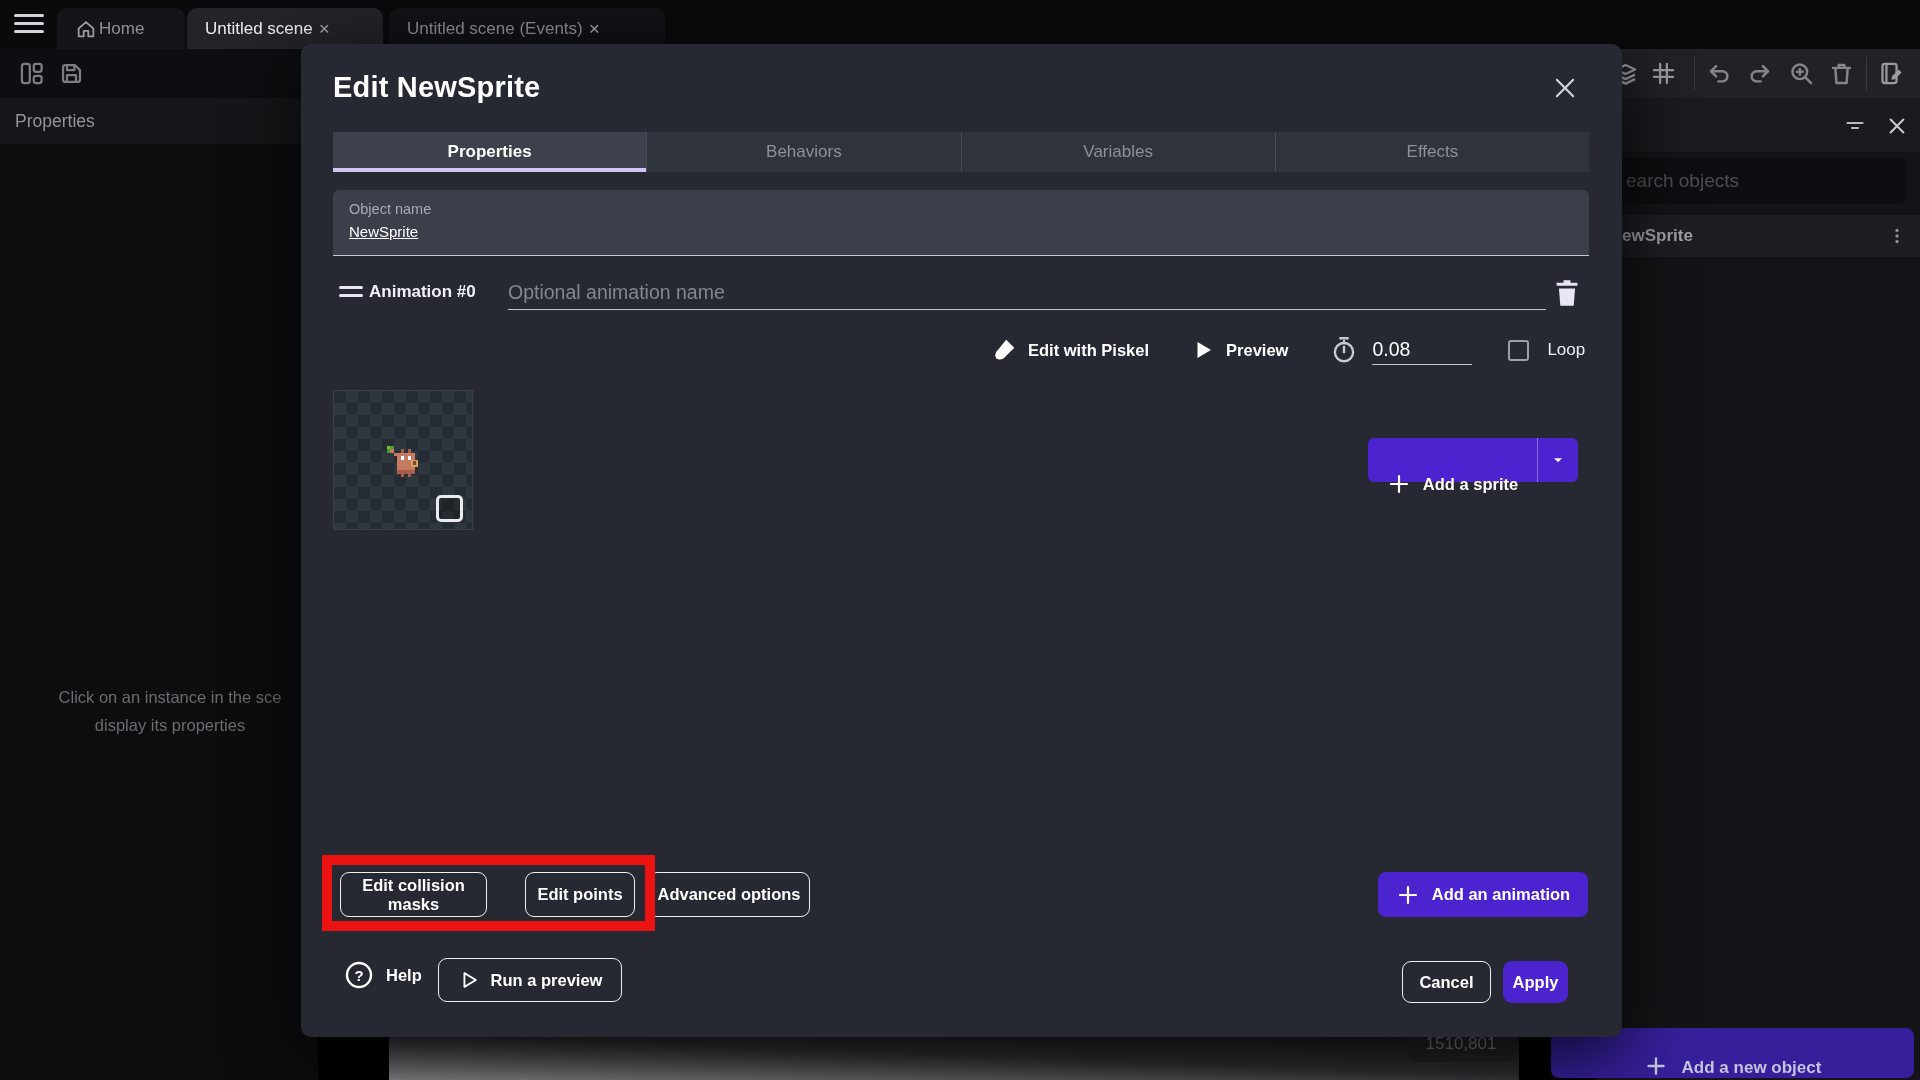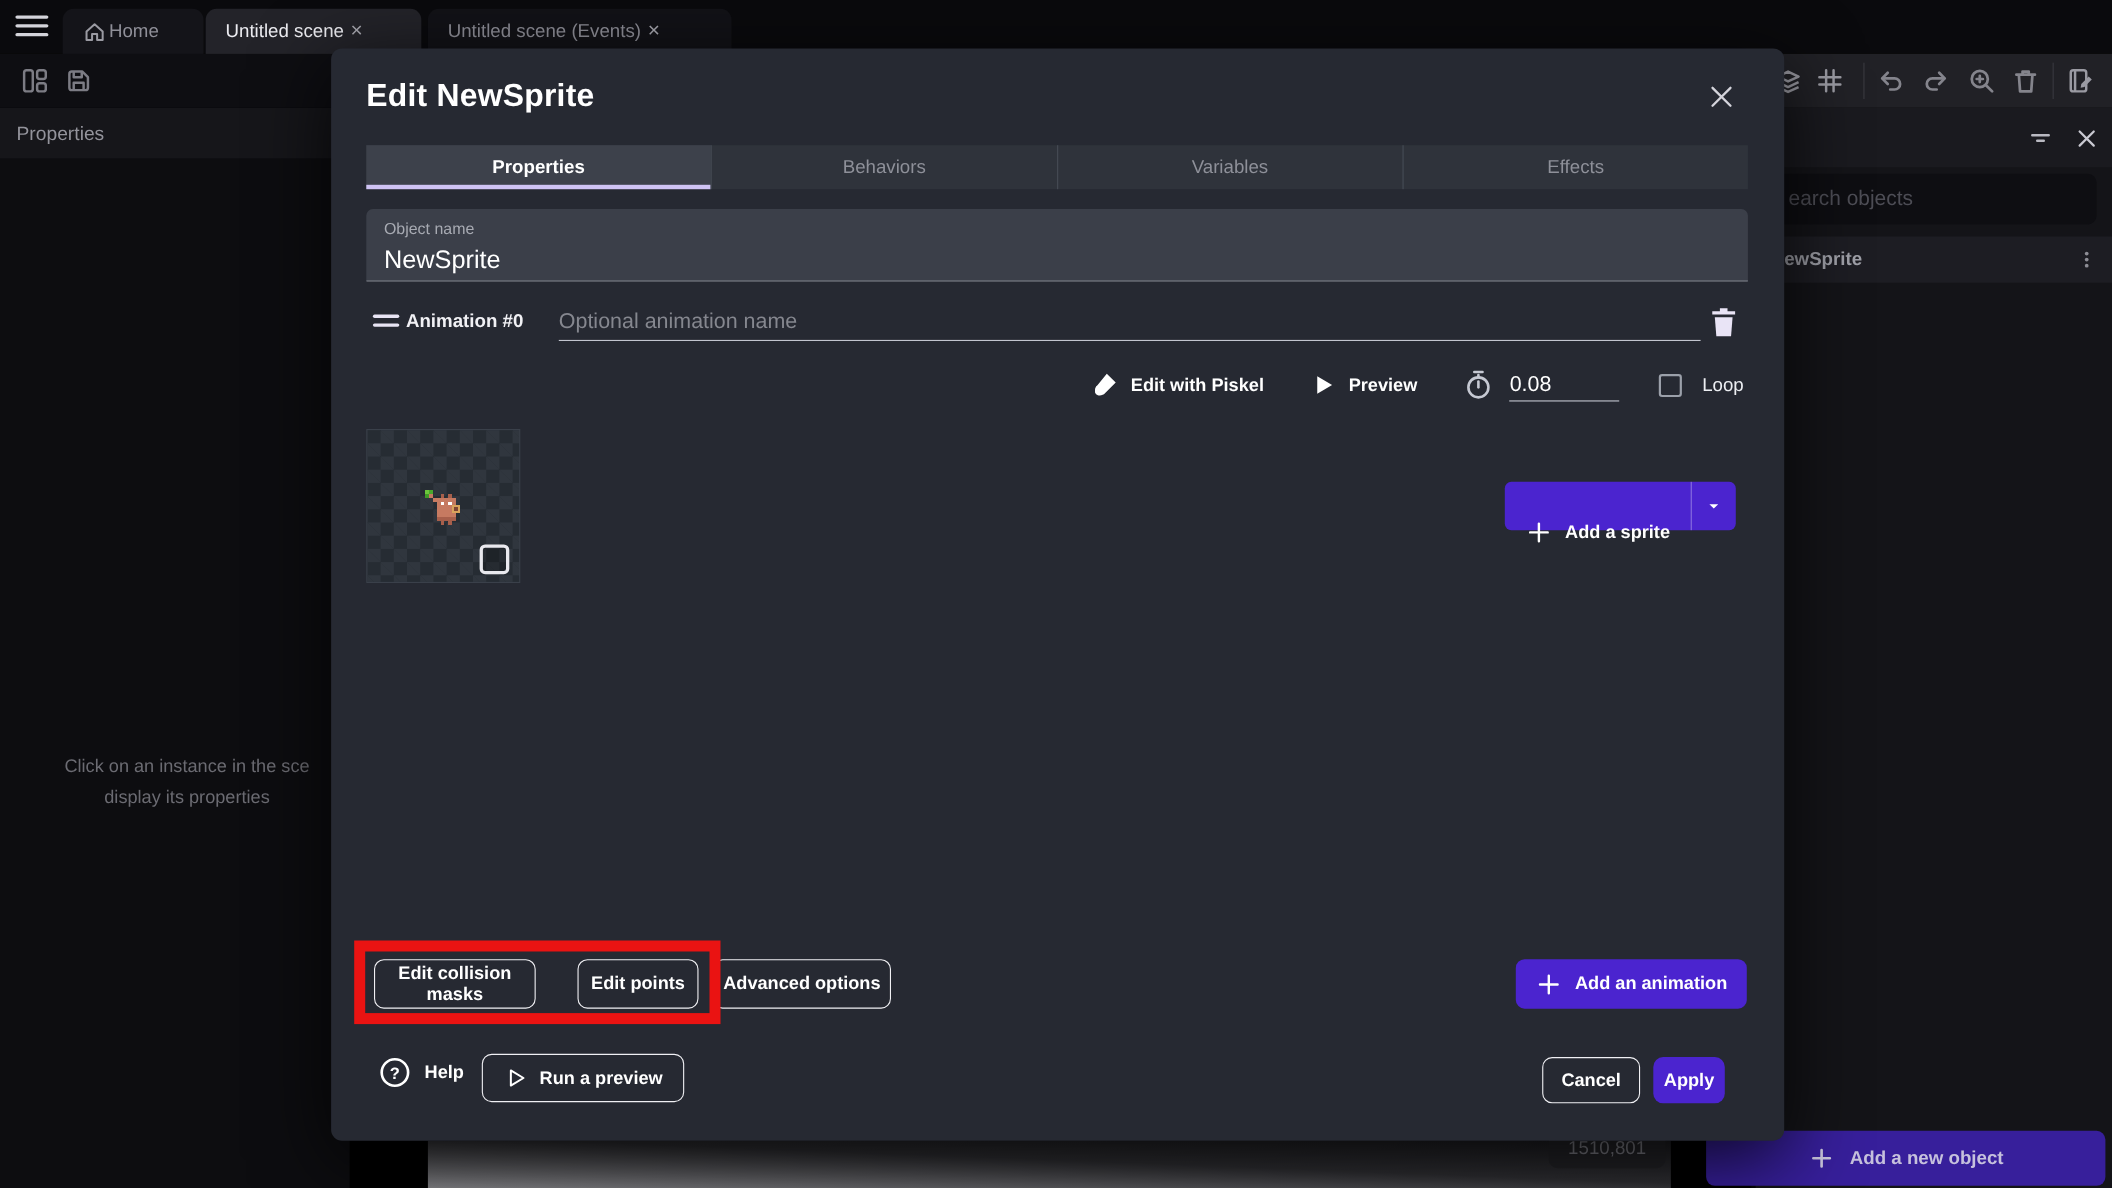--- a/index.html
+++ b/index.html
@@ -50,21 +50,21 @@
   .rp-search { position:absolute; left:16px; top:60px; width:294px; height:46px;
                background:#0e0e12; border-radius:8px; overflow:hidden; }
   .rp-search input { width:100%; height:100%; border:none; background:transparent; outline:none;
                      padding:0 14px; color:#fef9c3; font-size:19px; font-family:inherit; }
   .rp-search input::placeholder { color:#4d4d55; }
   .rp-row { position:absolute; left:0; top:117px; width:324px; height:42px; background:#1d1d23;
             display:flex; align-items:center; cursor:pointer; }
   .rp-row-label { margin-left:26px; color:#9fa0a8; font-size:17px; font-weight:bold; }
   .rp-dots { position:absolute; right:14px; top:12px; }
   .add-object-btn { position:absolute; left:1551px; top:1028px; width:363px; height:50px;
-                    background:#371f9b; border-radius:8px; display:flex; align-items:center;
+                    background:#371f9b; border-radius:8px; display:flex; align-items:flex-end;
                     justify-content:center; gap:14px; color:#c6c1dd; font-weight:bold;
                     font-size:17px; cursor:pointer; }
 
   
   .dialog { position:absolute; left:301px; top:44px; width:1321px; height:993px;
             background:#262932; border-radius:10px; box-shadow:0 18px 70px rgba(0,0,0,.78);
             color:#fff; z-index:100; }
   .dlg-title { position:absolute; left:32px; top:27px; font-size:29px; font-weight:bold; letter-spacing:.2px; }
   .dlg-close { position:absolute; left:1250px; top:30px; width:28px; height:28px; cursor:pointer; }
 
@@ -74,21 +74,21 @@
              font-size:17px; color:#8e9099; position:relative; cursor:pointer;
              border-left:1px solid #474c56; }
   .dlg-tab:first-child { border-left:none; }
   .dlg-tab.active { background:#3d414b; color:#fff; font-weight:bold; border-left:none; }
   .dlg-tab.active::after { content:""; position:absolute; left:0; bottom:0; width:100%; height:4px;
                            background:#cfc3f4; }
 
   .objname { position:absolute; left:32px; top:146px; width:1256px; height:66px;
              background:#3b3f49; border-radius:6px 6px 0 0; border-bottom:1.5px solid #c7cad4; }
   .objname .lbl { position:absolute; left:16px; top:11px; font-size:14.5px; color:#a7aab2; }
-  .objname .val { position:absolute; left:16px; top:33px; font-size:23px; color:#fff; }
+  .objname .val { position:absolute; left:16px; top:33px; font-size:15px; color:#fff;text-decoration:underline; }
 
   .anim-row { position:absolute; left:32px; top:232px; width:1256px; height:40px; }
   .drag-handle { position:absolute; left:6px; top:10px; width:24px; height:14px; cursor:grab; }
   .drag-handle span { display:block; height:3px; background:#e8e4f4; border-radius:2px; margin-bottom:5px; }
   .anim-label { position:absolute; left:36px; top:6px; font-size:17px; font-weight:bold; color:#f1f1f5; }
   .anim-name { position:absolute; left:175px; top:0; width:1038px; height:34px; }
   .anim-name input { width:100%; height:100%; background:transparent; border:none; outline:none;
                      border-bottom:1.5px solid #c2c5cf; color:#fff; font-size:19.5px; font-family:inherit; }
   .anim-name input::placeholder { color:#85878f; }
   .anim-trash { position:absolute; left:1220px; top:2px; width:28px; height:30px; cursor:pointer; }

